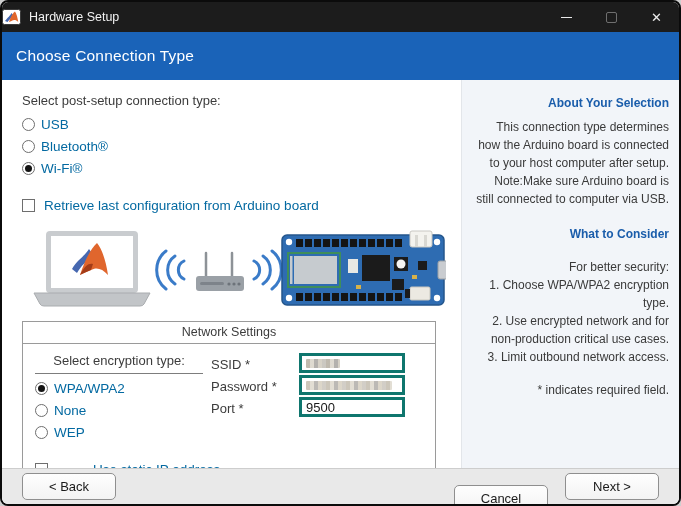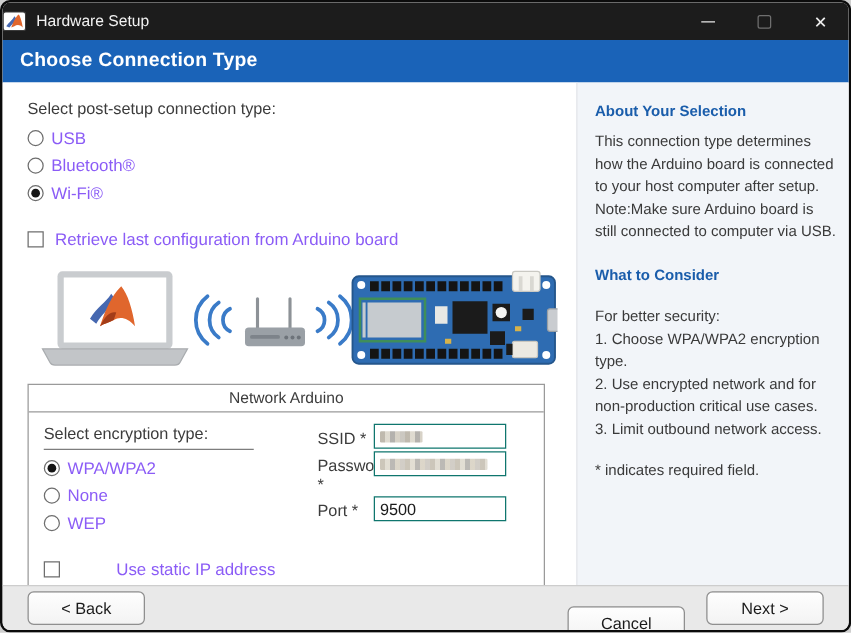--- a/index.html
+++ b/index.html
@@ -8,54 +8,54 @@
   
   .titlebar{height:30px;flex:none;background:#1c1c1c;display:flex;align-items:center;color:#fff;}
   .app-icon{width:19px;height:16px;margin-right:8px;flex:none;}
   .titlebar-title{font-size:12.5px;color:#f2f2f2;}
   .titlebar-controls{margin-left:auto;display:flex;height:100%;}
   .win-btn{width:45px;height:100%;display:flex;align-items:center;justify-content:center;cursor:default;}
   .min-glyph{width:11px;height:1px;background:#e8e8e8;}
   .max-glyph{width:9px;height:9px;border:1px solid #6f6f6f;border-radius:2px;}
   .close-glyph{color:#eee;font-size:13px;line-height:1;}
   
-  .banner{height:34px;flex:none;background:#1a63b8;color:#fff;display:flex;align-items:center;
-    padding-left:14px;font-weight:bold;font-size:15.5px;letter-spacing:.2px;}
+  .banner{height:48px;flex:none;background:#1a63b8;color:#fff;display:flex;align-items:center;
+    padding-left:14px;font-weight:normal;font-size:15.5px;letter-spacing:.2px;}
   
   .content{flex:1;display:flex;min-height:0;}
   .main{flex:1;padding:13px 0 0 20px;background:#fff;overflow:hidden;}
   .section-label{font-size:13px;color:#3c3c3c;margin-bottom:9px;}
-  .option-row{display:flex;align-items:center;margin-bottom:7px;font-size:13.5px;color:#8b5cf6;}
+  .option-row{display:flex;align-items:center;margin-bottom:7px;font-size:13.5px;color:#0369a1;}
   .radio{width:13px;height:13px;border:1px solid #6e6e6e;border-radius:50%;margin-right:6px;background:#fff;
     position:relative;flex:none;box-sizing:border-box;}
   .radio.sel::after{content:"";position:absolute;left:2px;top:2px;right:2px;bottom:2px;background:#141414;border-radius:50%;}
   .check{width:13px;height:13px;border:1px solid #6e6e6e;margin-right:9px;background:#fff;flex:none;box-sizing:border-box;}
   .retrieve-row{margin-top:22px;font-size:13.5px;}
   
   .illustration{margin:14px 0 6px 4px;display:block;}
   
   .network-box{width:414px;border:1px solid #9a9a9a;margin-top:8px;box-sizing:border-box;background:#fff;}
   .network-title{text-align:center;font-size:12.5px;color:#3c3c3c;padding:3px 0 4px;border-bottom:1px solid #9a9a9a;}
   .network-body{padding:9px 10px 8px 12px;}
   .network-grid{display:flex;}
   .enc-col{width:176px;flex:none;}
-  .enc-label{font-size:13px;color:#3c3c3c;border-bottom:1px solid #7d7d7d;padding-bottom:5px;margin-bottom:7px;width:168px;}
+  .enc-label{font-size:13px;color:#3c3c3c;border-bottom:1px solid #7d7d7d;padding-bottom:5px;margin-bottom:7px;width:168px;text-align:center;}
   .fields-col{flex:1;display:grid;grid-template-columns:82px 108px;column-gap:6px;row-gap:2px;align-content:start;}
-  .field-label{font-size:13px;color:#3c3c3c;padding-top:4px;margin-left:43px;}
-  .tfield{border:1px solid #0f766e;height:20px;box-sizing:border-box;background:#fff;font-size:13px;color:#1a1a1a;
+  .field-label{font-size:13px;color:#3c3c3c;padding-top:4px;}
+  .tfield{border:3px solid #0f766e;height:20px;box-sizing:border-box;background:#fff;font-size:13px;color:#1a1a1a;
     padding:0 4px;width:106px;display:flex;align-items:center;}
   input.tfield{font-family:"Liberation Sans",sans-serif;outline:none;}
   .redacted-bar{height:9px;border-radius:1px;opacity:.85;
     background:repeating-linear-gradient(90deg,#b4ada0 0 4px,#d9d4c8 4px 8px,#a7a49f 8px 12px,#d0cabd 12px 16px,#c2beb6 16px 20px);}
   .redacted-ssid{width:34px;}
   .redacted-pwd{width:86px;background:repeating-linear-gradient(90deg,#c3bcae 0 4px,#ddd8cc 4px 8px,#b0ada8 8px 12px,#d6cfc0 12px 16px,#cac5bd 16px 20px);}
   .static-row{margin-top:15px;margin-bottom:3px;font-size:13.5px;gap:36px;}
   
   .sidebar{width:218px;flex:none;background:#f2f5f9;border-left:1px solid #e3e6ea;box-sizing:border-box;
-    padding:14px 10px 0 14px;font-size:12px;color:#3a3a3a;line-height:1.5;}
+    padding:14px 10px 0 14px;font-size:12px;color:#3a3a3a;line-height:1.5;text-align:right;}
   .sidebar h4{color:#1a5dab;font-size:12px;margin:0 0 6px;}
   .sidebar h4.spaced{margin-top:17px;}
   .sidebar p{margin:0;}
   .sidebar p.gap-top{margin-top:15px;}
   
   .footer{height:36px;flex:none;background:#e9e9e9;border-top:1px solid #cdcdcd;display:flex;align-items:center;
     padding:0 20px;box-sizing:border-box;}
   .btn{border:1px solid #8f8f8f;border-radius:5px;background:linear-gradient(#fefefe,#f3f3f3);
     font-size:13px;color:#1a1a1a;height:25px;display:flex;align-items:center;justify-content:center;cursor:default;}
   .btn-back{width:92px;}
@@ -207,21 +207,21 @@
           <rect x="398" y="8" width="3" height="12" fill="#d9d8d2"></rect>
 
           <rect x="412" y="34" width="12" height="18" rx="2" fill="#c9ccd0" stroke="#9aa0a5"></rect>
 
           <rect x="384" y="60" width="20" height="13" rx="1.5" fill="#ece9e2" stroke="#c9c6bf"></rect>
           <rect x="379" y="62" width="5" height="9" fill="#1b1b1b"></rect>
         </g>
       </svg>
 
       <div class="network-box">
-        <div class="network-title">Network Arduino</div>
+        <div class="network-title">Network Settings</div>
         <div class="network-body">
           <div class="network-grid">
             <div class="enc-col">
               <div class="enc-label">Select encryption type:</div>
               <div class="option-row">
                 <span class="radio sel"></span>
                 <span>WPA/WPA2</span>
               </div>
               <div class="option-row">
                 <span class="radio"></span>

